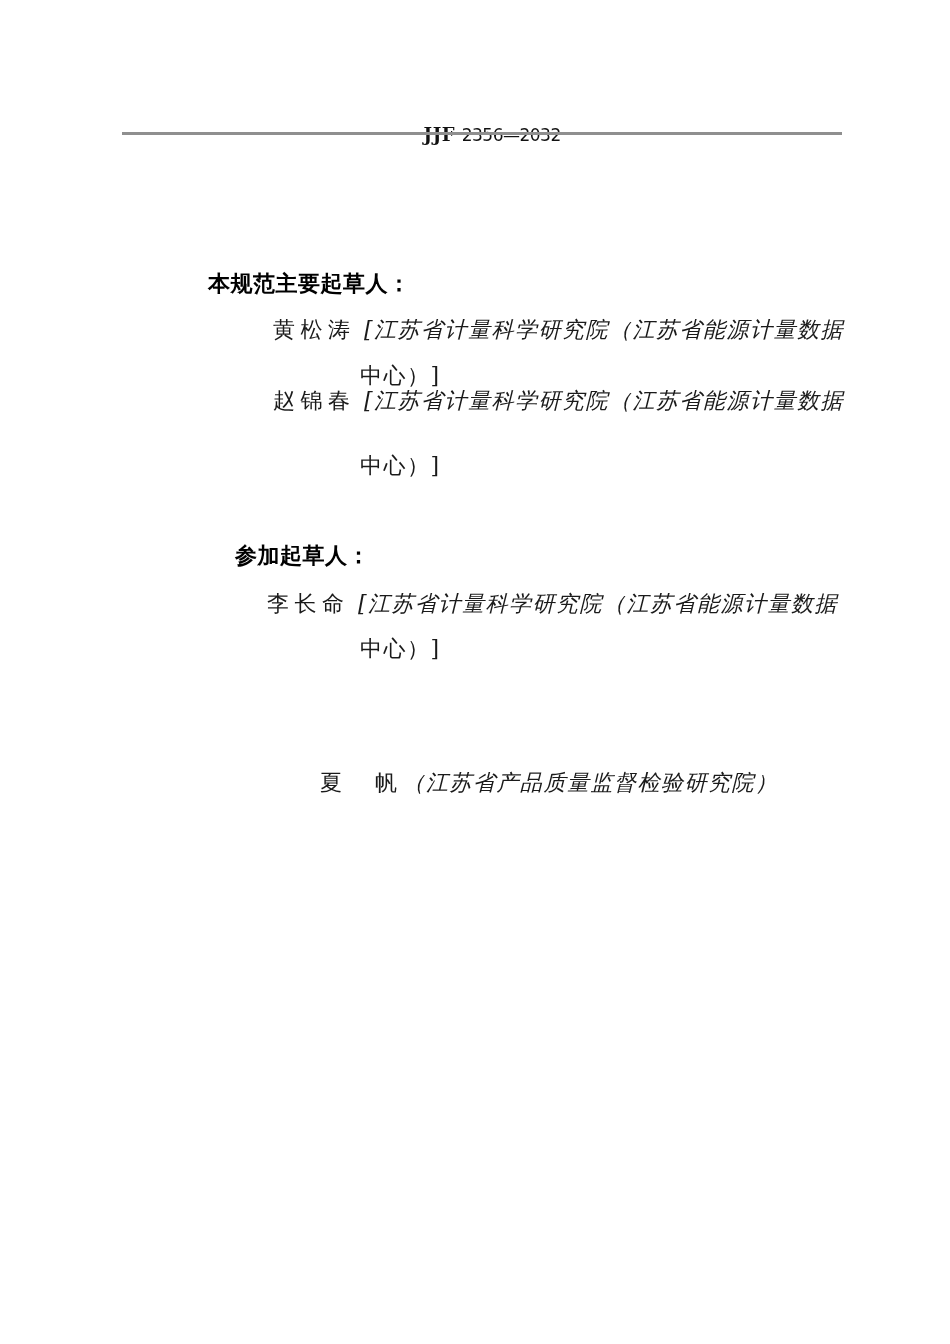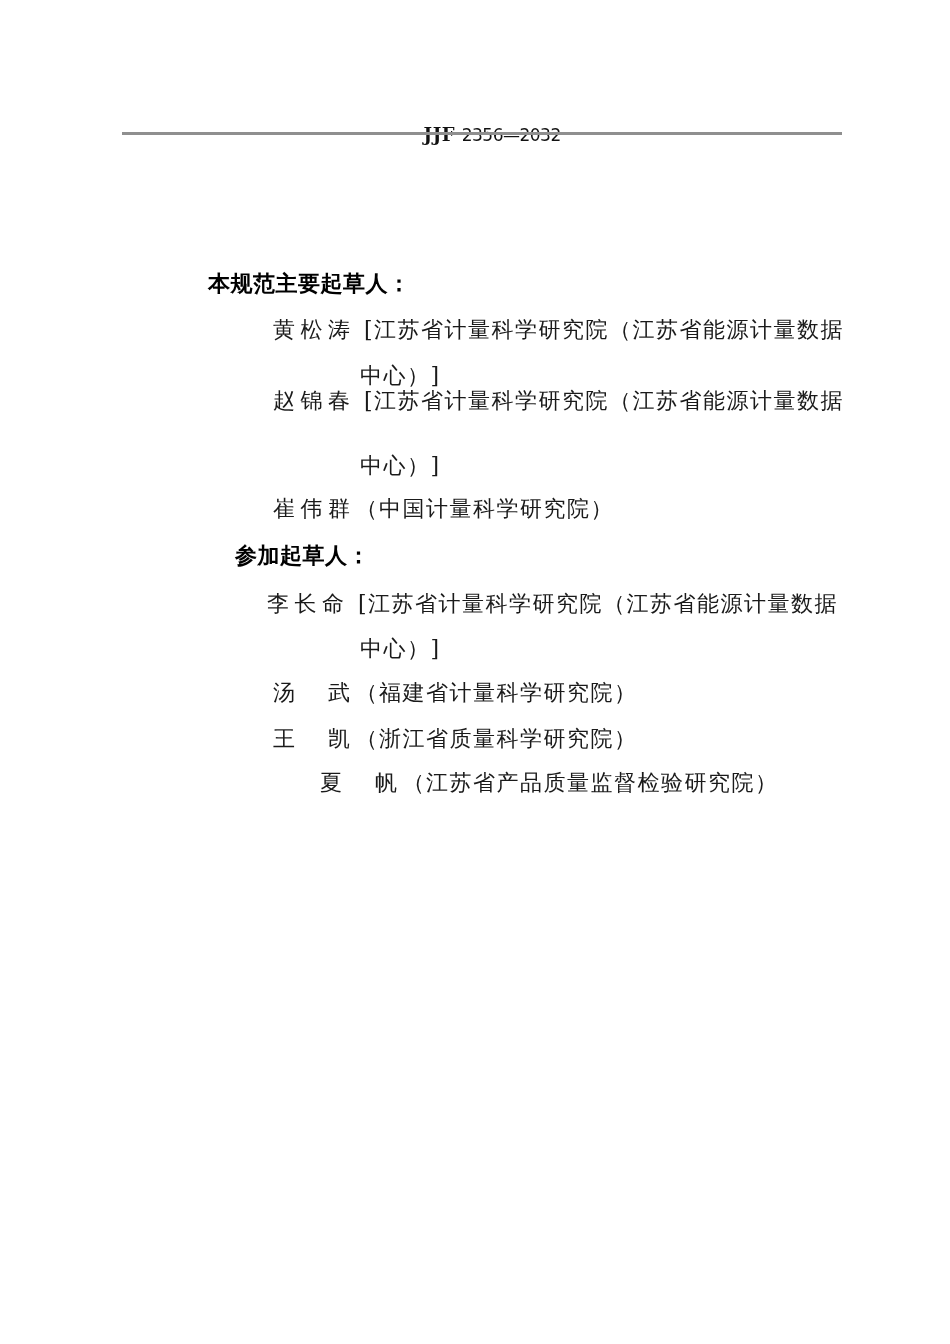--- a/index.html
+++ b/index.html
@@ -58,20 +58,21 @@
     font-family: "DejaVu Sans", "Liberation Sans", sans-serif;
     font-weight: 700;
     color: #000000;
     letter-spacing: 0.5px;
   }
   .line .name {
     letter-spacing: 5.5px;
   }
   .line .aff {
     letter-spacing: 1.5px;
+    font-style: italic;
   }
 </style>
 </head>
 <body>
 
 <div class="page">
 
   <div class="header">
     <span class="hdr-prefix">JJF </span><span class="hdr-num">2356—2032</span>
   </div>
@@ -81,27 +82,24 @@
   <div class="line heading" style="top:272px; left:167px;margin-left:41px;">本规范主要起草人：</div>
 
   <div class="line" style="top:318px; left:273px;"><span class="name">黄松涛</span><span class="aff"> [江苏省计量科学研究院（江苏省能源计量数据</span></div>
 
   <div class="line" style="top:364px; left:360px;">中心）]</div>
 
   <div class="line" style="top:389px; left:273px;"><span class="name">赵锦春</span><span class="aff"> [江苏省计量科学研究院（江苏省能源计量数据</span></div>
 
   <div class="line" style="top:454px; left:360px;">中心）]</div>
 
-  <div class="line" style="top:497px; left:273px;"><span class="name">崔伟群</span><span class="aff">（中国计量科学研究院）</span></div>
 
   <div class="line heading" style="top:544px; left:235px;">参加起草人：</div>
 
   <div class="line" style="top:592px; left:267px;"><span class="name">李长命</span><span class="aff"> [江苏省计量科学研究院（江苏省能源计量数据</span></div>
 
   <div class="line" style="top:637px; left:360px;">中心）]</div>
 
-  <div class="line" style="top:681px; left:273px;"><span class="name">汤　武</span><span class="aff">（福建省计量科学研究院）</span></div>
 
-  <div class="line" style="top:727px; left:273px;"><span class="name">王　凯</span><span class="aff">（浙江省质量科学研究院）</span></div>
 
   <div class="line" style="top:771px; left:273px;margin-left:47px;"><span class="name">夏　帆</span><span class="aff">（江苏省产品质量监督检验研究院）</span></div>
 
 </div>
 
 </body></html>

